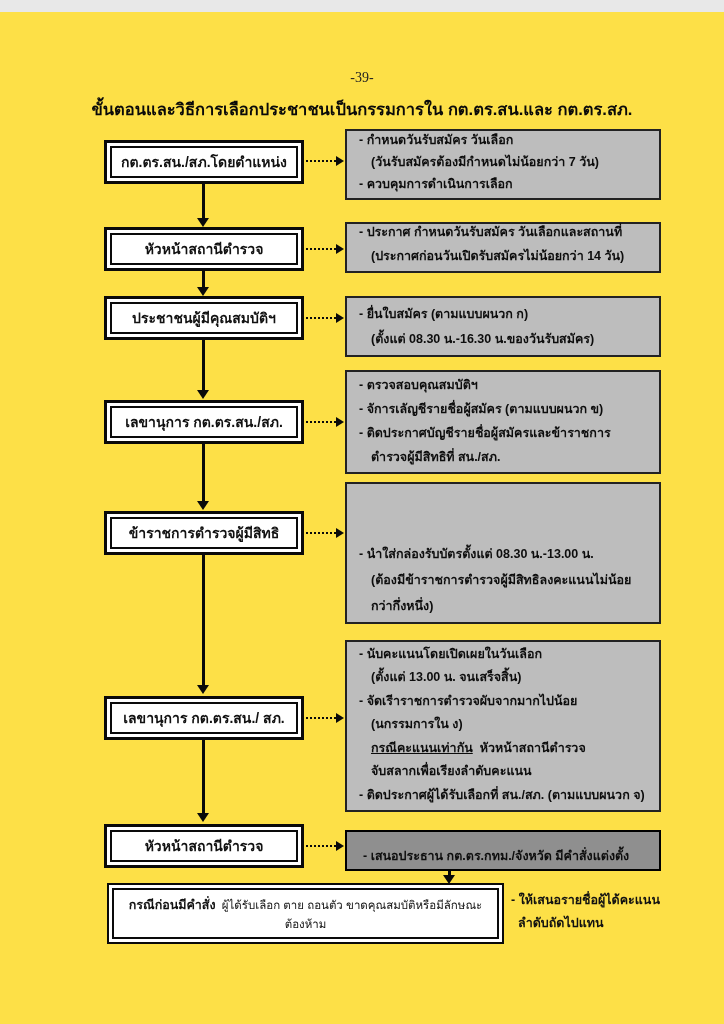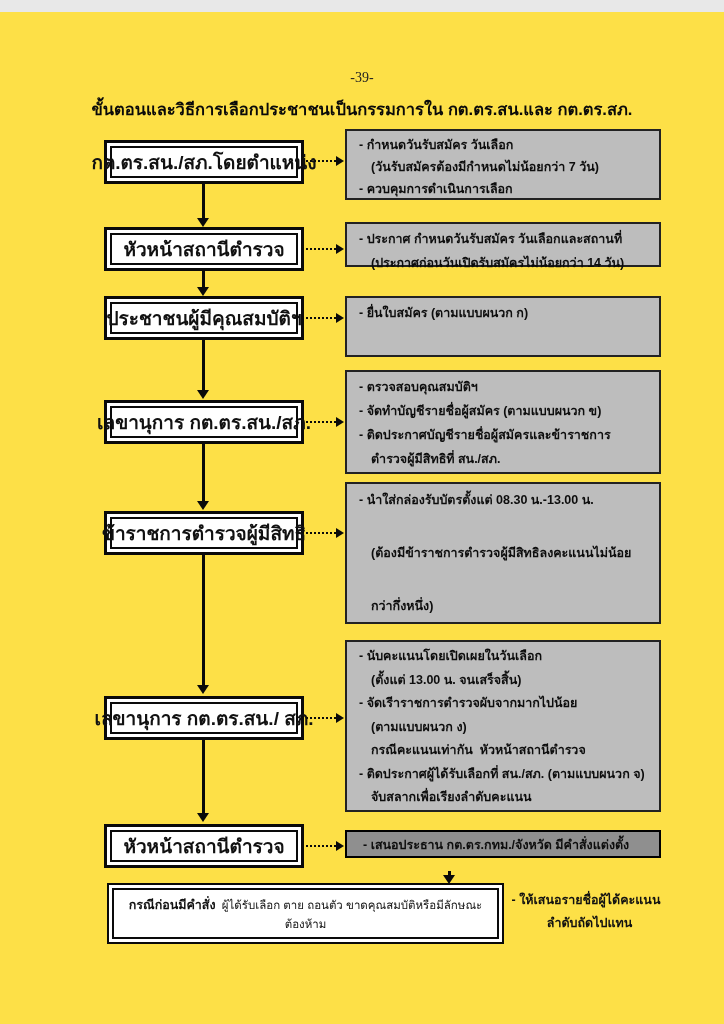--- a/index.html
+++ b/index.html
@@ -17,33 +17,33 @@
     font-weight:bold;font-size:16.5px;color:#0a0a0a;
   }
   
   .actor-box{
     position:absolute;left:104px;width:200px;height:44px;
     border:3px solid #0a0a0a;background:#fff;padding:3px;box-sizing:border-box;
   }
   .actor-inner{
     width:100%;height:100%;border:2px solid #0a0a0a;box-sizing:border-box;
     display:flex;align-items:center;justify-content:center;
-    font-weight:bold;font-size:19px;text-align:center;white-space:nowrap;
+    font-weight:bold;font-size:14px;text-align:center;white-space:nowrap;
   }
   
   .detail-box{
     position:absolute;left:345px;width:316px;box-sizing:border-box;
     border:2px solid #222;background:#bdbdbd;
-    display:flex;flex-direction:column;justify-content:space-between;
+    display:flex;flex-direction:column;justify-content:flex-end;
     padding:3px 6px 3px 12px;font-weight:bold;font-size:12.5px;color:#0d0d0d;
   }
   .detail-box.dark{background:#8f8f8f;border-color:#000;}
   .detail-line{white-space:nowrap;}
   .detail-line.indent{padding-left:12px;}
-  .u{}
+  .u{text-decoration:underline;}
   
   .vline{position:absolute;left:202px;width:3px;background:#0a0a0a;}
   .arrow-down{
     position:absolute;left:197px;width:0;height:0;
     border-left:6.5px solid transparent;border-right:6.5px solid transparent;
     border-top:9px solid #0a0a0a;
   }
   .vline.final{left:448px;}
   .arrow-down.final{left:443px;}
   .dotline{position:absolute;left:306px;width:30px;height:0;border-top:2px dotted #0a0a0a;}
@@ -58,21 +58,21 @@
     border:2.5px solid #0a0a0a;background:#fff;padding:3px;box-sizing:border-box;
   }
   .bottom-inner{
     width:100%;height:100%;border:2px solid #0a0a0a;box-sizing:border-box;
     display:flex;align-items:center;justify-content:center;
     font-size:11.5px;text-align:center;padding:2px 5px;
   }
   .bottom-inner b{font-size:12.5px;margin-right:3px;}
   .side-note{
     position:absolute;left:511px;top:877px;width:150px;
-    font-weight:bold;font-size:12.5px;line-height:23px;text-align:center;
+    font-weight:bold;font-size:12.5px;line-height:23px;
   }
   .side-note .note-indent{padding-left:7px;}
 </style>
 </head>
 <body>
 
 <div class="page">
 
   <div class="page-number">-39-</div>
   <div class="doc-title">ขั้นตอนและวิธีการเลือกประชาชนเป็นกรรมการใน กต.ตร.สน.และ กต.ตร.สภ.</div>
@@ -86,46 +86,47 @@
     <div class="detail-line">- ควบคุมการดำเนินการเลือก</div>
   </div>
   <div class="dotline" style="top:148px"></div>
   <div class="arrow-right" style="top:144px"></div>
   <div class="vline" style="top:172px;height:35px"></div>
   <div class="arrow-down" style="top:206px"></div>
 
   <div class="actor-box" style="top:215px">
     <div class="actor-inner">หัวหน้าสถานีตำรวจ</div>
   </div>
-  <div class="detail-box" style="top:210px;height:45px;line-height:24px">
+  <div class="detail-box" style="top:210px;height:51px;line-height:24px">
     <div class="detail-line">- ประกาศ กำหนดวันรับสมัคร วันเลือกและสถานที่</div>
     <div class="detail-line indent">(ประกาศก่อนวันเปิดรับสมัครไม่น้อยกว่า 14 วัน)</div>
   </div>
   <div class="dotline" style="top:236px"></div>
   <div class="arrow-right" style="top:232px"></div>
   <div class="vline" style="top:259px;height:17px"></div>
   <div class="arrow-down" style="top:275px"></div>
 
   <div class="actor-box" style="top:284px">
     <div class="actor-inner">ประชาชนผู้มีคุณสมบัติฯ</div>
   </div>
   <div class="detail-box" style="top:284px;height:61px;line-height:25px">
     <div class="detail-line">- ยื่นใบสมัคร (ตามแบบผนวก ก)</div>
+    <div class="detail-line indent">(ตั้งแต่ 08.30 น.-16.30 น.ของวันรับสมัคร)</div>
   </div>
   <div class="dotline" style="top:305px"></div>
   <div class="arrow-right" style="top:301px"></div>
   <div class="vline" style="top:328px;height:51px"></div>
   <div class="arrow-down" style="top:378px"></div>
 
   <div class="actor-box" style="top:388px">
     <div class="actor-inner">เลขานุการ กต.ตร.สน./สภ.</div>
   </div>
   <div class="detail-box" style="top:358px;height:104px;line-height:24px">
     <div class="detail-line">- ตรวจสอบคุณสมบัติฯ</div>
-    <div class="detail-line">- จัดทำบัญชีรายชื่อผู้สมัคร (ตามแบบผนวก ข)</div>
+    <div class="detail-line">- จัการเลัญชีรายชื่อผู้สมัคร (ตามแบบผนวก ข)</div>
     <div class="detail-line">- ติดประกาศบัญชีรายชื่อผู้สมัครและข้าราชการ</div>
     <div class="detail-line indent">ตำรวจผู้มีสิทธิที่ สน./สภ.</div>
   </div>
   <div class="dotline" style="top:409px"></div>
   <div class="arrow-right" style="top:405px"></div>
   <div class="vline" style="top:432px;height:58px"></div>
   <div class="arrow-down" style="top:489px"></div>
 
   <div class="actor-box" style="top:499px">
     <div class="actor-inner">ข้าราชการตำรวจผู้มีสิทธิ</div>
@@ -140,34 +141,34 @@
   <div class="vline" style="top:543px;height:131px"></div>
   <div class="arrow-down" style="top:673px"></div>
 
   <div class="actor-box" style="top:684px">
     <div class="actor-inner">เลขานุการ กต.ตร.สน./ สภ.</div>
   </div>
   <div class="detail-box" style="top:628px;height:172px;line-height:23.5px">
     <div class="detail-line">- นับคะแนนโดยเปิดเผยในวันเลือก</div>
     <div class="detail-line indent">(ตั้งแต่ 13.00 น. จนเสร็จสิ้น)</div>
     <div class="detail-line">- จัดเรีาราชการตำรวจผับจากมากไปน้อย</div>
-    <div class="detail-line indent">(ตามแบบผนวก ง)</div>
+    <div class="detail-line indent">(นกรรมการใน ง)</div>
     <div class="detail-line indent"><span class="u">กรณีคะแนนเท่ากัน</span><span>&nbsp;&nbsp;หัวหน้าสถานีตำรวจ</span></div>
+    <div class="detail-line indent">จับสลากเพื่อเรียงลำดับคะแนน</div>
     <div class="detail-line">- ติดประกาศผู้ได้รับเลือกที่ สน./สภ. (ตามแบบผนวก จ)</div>
-    <div class="detail-line indent">จับสลากเพื่อเรียงลำดับคะแนน</div>
   </div>
   <div class="dotline" style="top:705px"></div>
   <div class="arrow-right" style="top:701px"></div>
   <div class="vline" style="top:728px;height:74px"></div>
   <div class="arrow-down" style="top:801px"></div>
 
   <div class="actor-box" style="top:812px">
     <div class="actor-inner">หัวหน้าสถานีตำรวจ</div>
   </div>
-  <div class="detail-box dark" style="top:818px;height:28px;padding-left:16px">
+  <div class="detail-box dark" style="top:818px;height:41px;padding-left:16px">
     <div class="detail-line">- เสนอประธาน กต.ตร.กทม./จังหวัด มีคำสั่งแต่งตั้ง</div>
   </div>
   <div class="dotline" style="top:833px"></div>
   <div class="arrow-right" style="top:829px"></div>
 
   <div class="vline final" style="top:859px;height:5px"></div>
   <div class="arrow-down final" style="top:863px"></div>
 
   <div class="bottom-box">
     <div class="bottom-inner">

